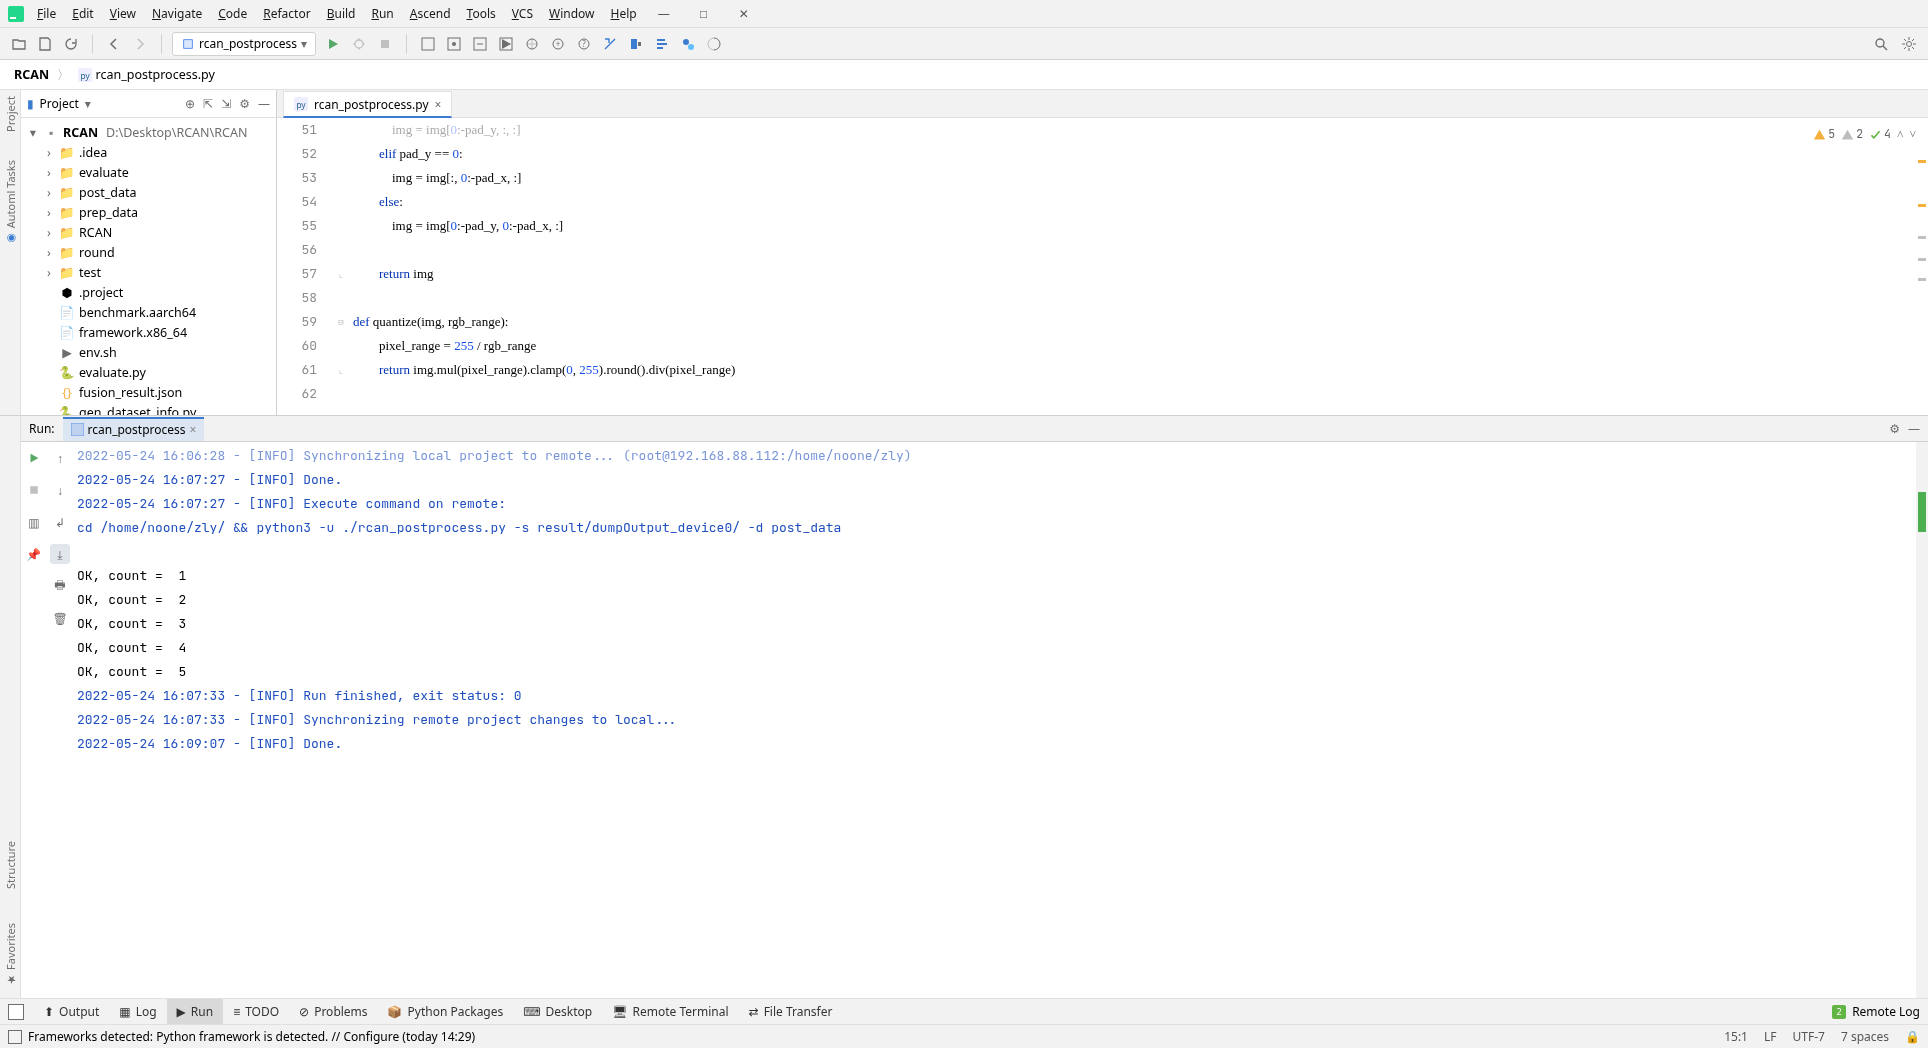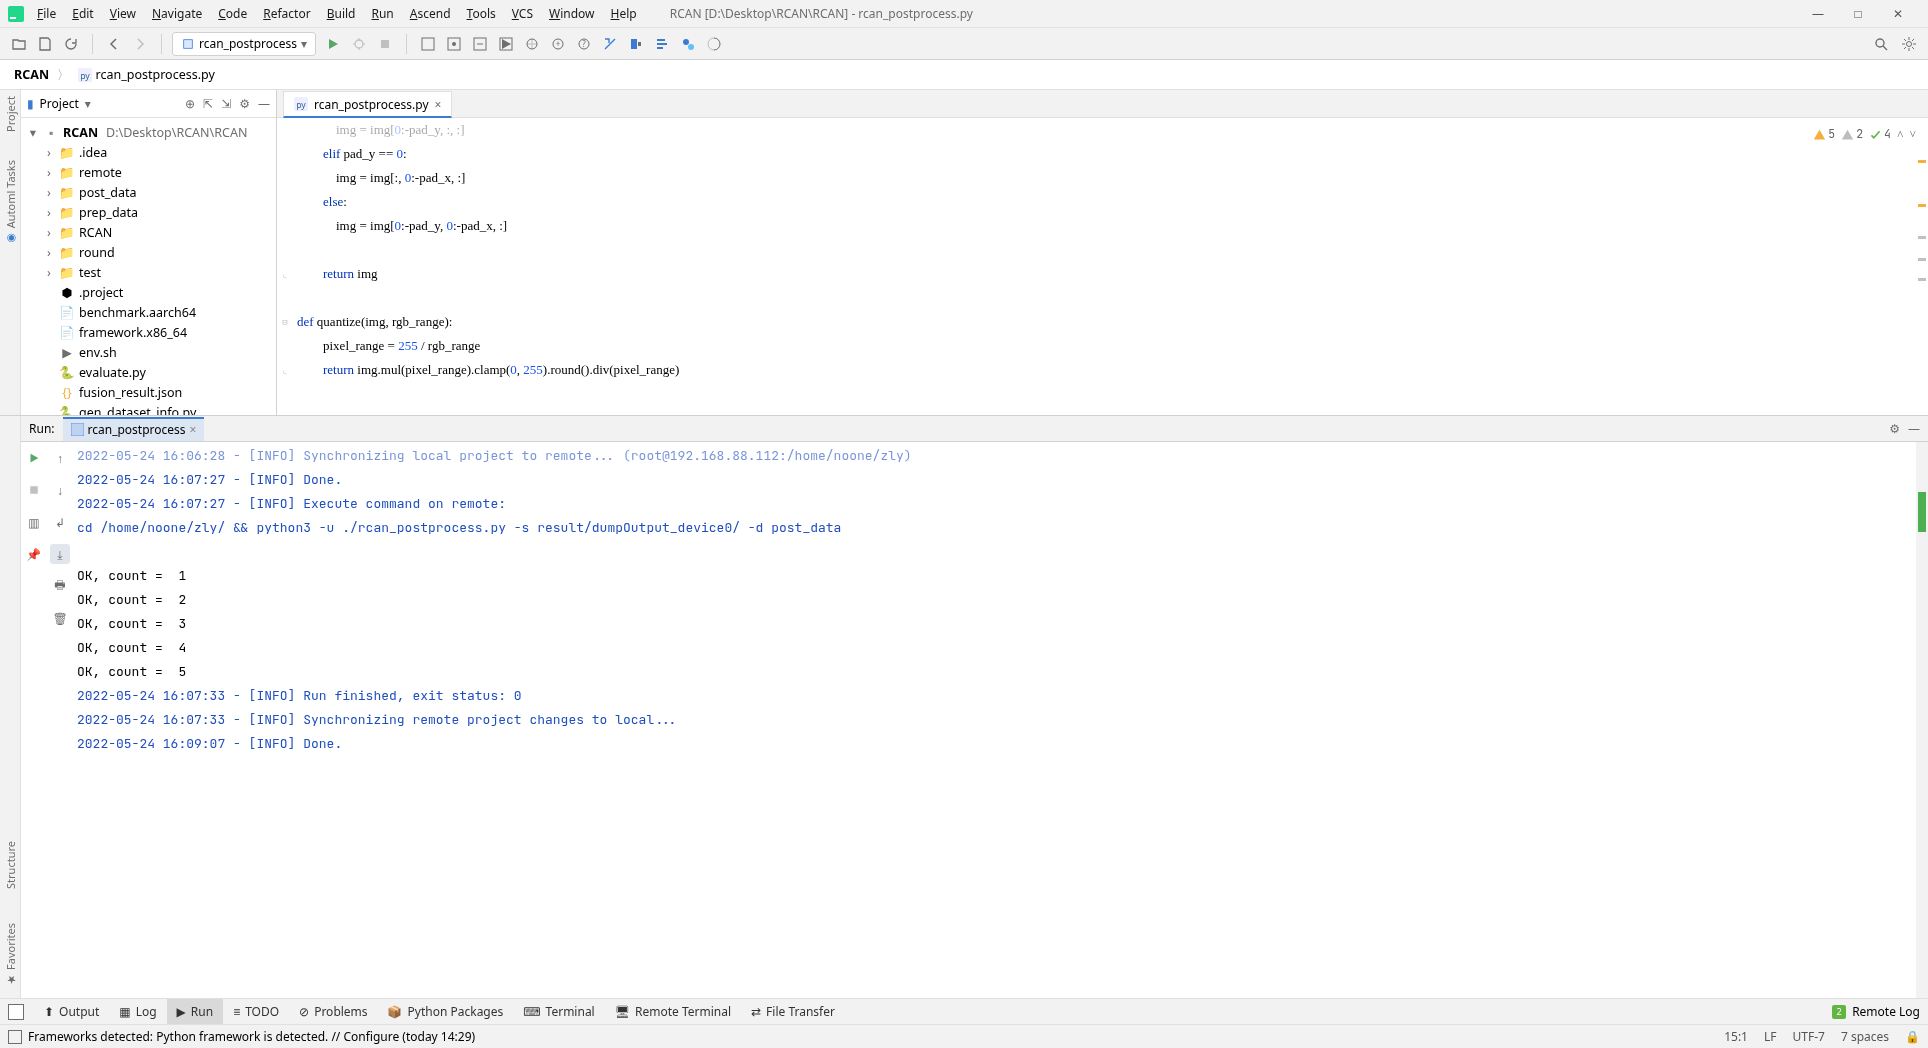--- a/index.html
+++ b/index.html
@@ -159,23 +159,20 @@
       <span class="menu-item"><u>C</u>ode</span>
       <span class="menu-item"><u>R</u>efactor</span>
       <span class="menu-item"><u>B</u>uild</span>
       <span class="menu-item"><u>R</u>un</span>
       <span class="menu-item"><u>A</u>scend</span>
       <span class="menu-item"><u>T</u>ools</span>
       <span class="menu-item"><u>V</u>CS</span>
       <span class="menu-item"><u>W</u>indow</span>
       <span class="menu-item"><u>H</u>elp</span>
     </div>
-  <div class="title-area">
-    <span>RCAN [D:\Desktop\RCAN\RCAN] - rcan_postprocess.py</span>
-  </div>
   <div class="win-controls">
     <span class="win-btn">—</span>
     <span class="win-btn">□</span>
     <span class="win-btn">✕</span>
   </div>
 </div>
 
 <div class="toolbar">
   <div class="tb-group">
     <span class="tb-btn">
@@ -375,21 +372,21 @@
 
       <div id="tree-children">
           <div class="tree-row indent-1">
             <span class="chev">›</span>
             <span class="ficon folder-ic">📁</span>
             <span class="fname">.idea</span>
           </div>
           <div class="tree-row indent-1">
             <span class="chev">›</span>
             <span class="ficon folder-ic">📁</span>
-            <span class="fname">remote</span>
+            <span class="fname">evaluate</span>
           </div>
           <div class="tree-row indent-1">
             <span class="chev">›</span>
             <span class="ficon folder-ic">📁</span>
             <span class="fname">post_data</span>
           </div>
           <div class="tree-row indent-1">
             <span class="chev">›</span>
             <span class="ficon folder-ic">📁</span>
             <span class="fname">prep_data</span>
@@ -455,20 +452,34 @@
           <svg width="14" height="14" viewBox="0 0 16 16">
               <rect width="16" height="16" rx="2" fill="#eef"></rect>
               <text x="8" y="12" font-size="10" text-anchor="middle" fill="#306998">py</text>
             </svg>
         </span>
         <span>rcan_postprocess.py</span>
         <span class="close-x">×</span>
       </div>
     </div>
     <div class="editor-body">
+      <div class="line-gutter" id="line-gutter">
+          <div style="height: 24px;">51</div>
+          <div style="height: 24px;">52</div>
+          <div style="height: 24px;">53</div>
+          <div style="height: 24px;">54</div>
+          <div style="height: 24px;">55</div>
+          <div style="height: 24px;">56</div>
+          <div style="height: 24px;">57</div>
+          <div style="height: 24px;">58</div>
+          <div style="height: 24px;">59</div>
+          <div style="height: 24px;">60</div>
+          <div style="height: 24px;">61</div>
+          <div style="height: 24px;">62</div>
+        </div>
       <div class="fold-gutter" id="fold-gutter">
           <span class="fm"></span>
           <span class="fm"></span>
           <span class="fm"></span>
           <span class="fm"></span>
           <span class="fm"></span>
           <span class="fm"></span>
           <span class="fm">⌞</span>
           <span class="fm"></span>
           <span class="fm">⊟</span>
@@ -588,21 +599,21 @@
       <div class="bs-item">
         <span>⊘</span>
         <span>Problems</span>
       </div>
       <div class="bs-item">
         <span>📦</span>
         <span>Python Packages</span>
       </div>
       <div class="bs-item">
         <span>⌨</span>
-        <span>Terminal</span>
+        <span>Desktop</span>
       </div>
       <div class="bs-item">
         <span>🖥</span>
         <span>Remote Terminal</span>
       </div>
       <div class="bs-item">
         <span>⇄</span>
         <span>File Transfer</span>
       </div>
     </div>

